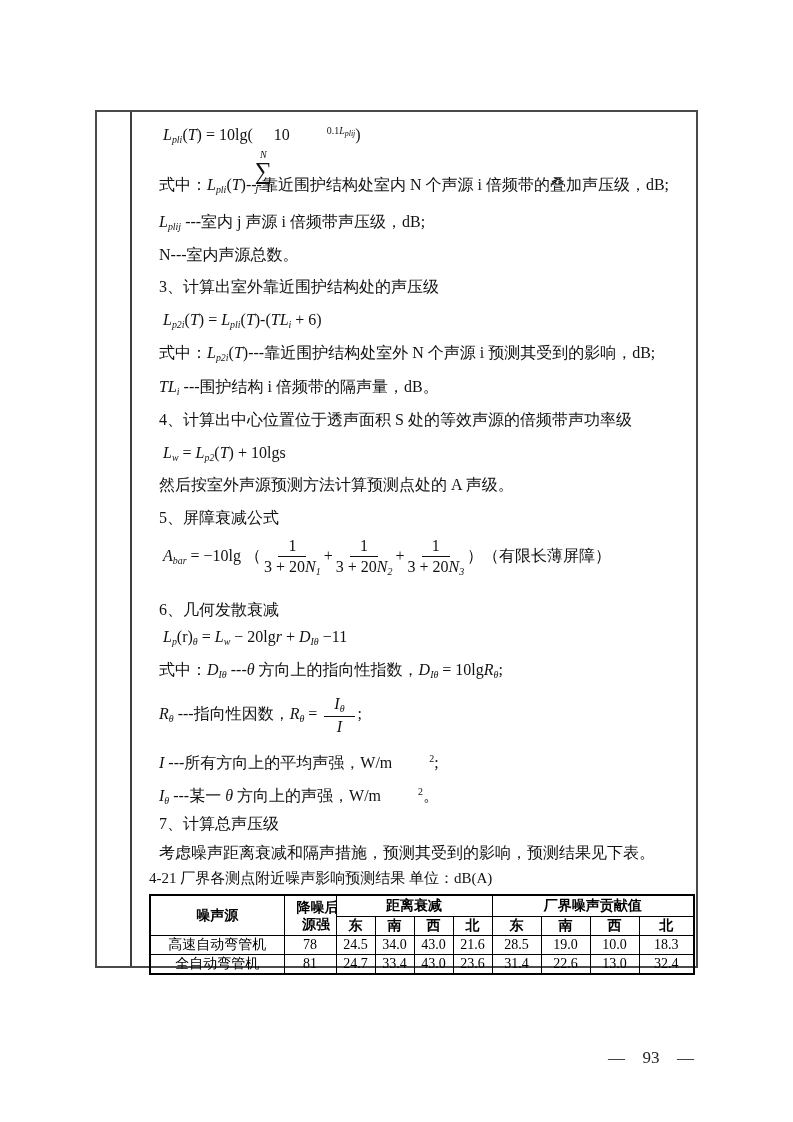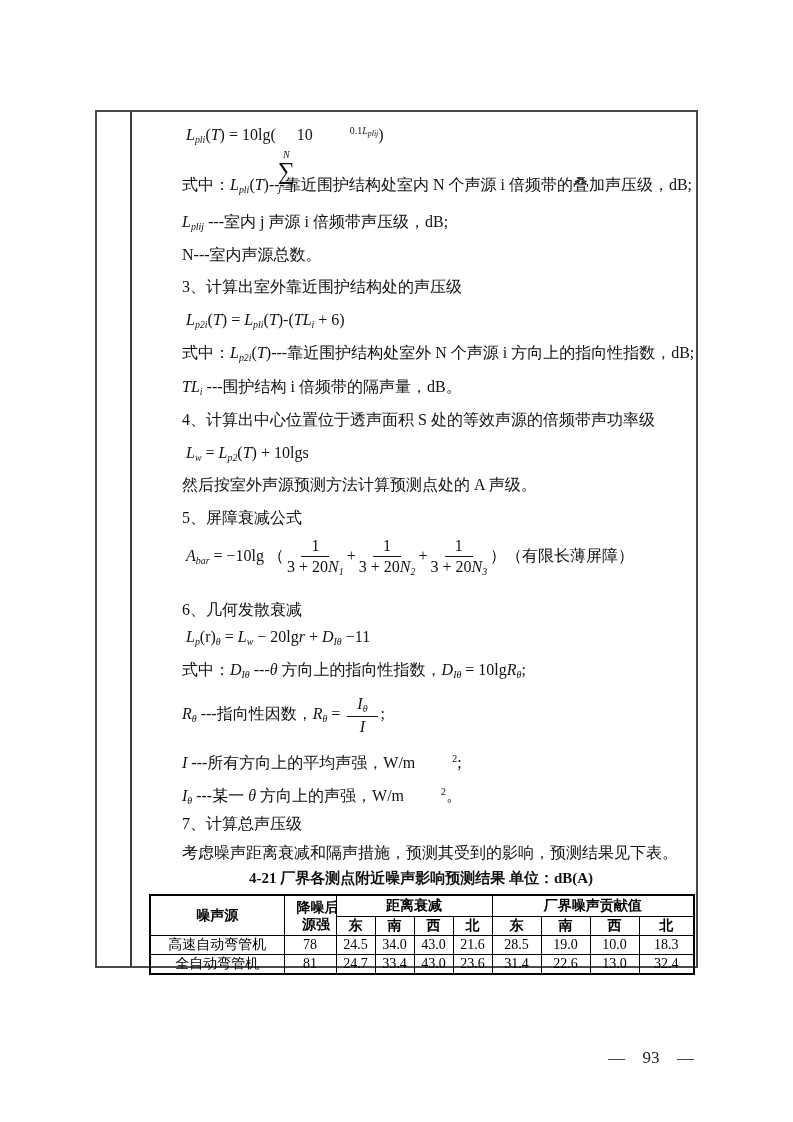--- a/index.html
+++ b/index.html
@@ -1,40 +1,40 @@
 <!DOCTYPE html>
 <html><head>
 <meta charset="utf-8">
 <style>
   html,body{margin:0;padding:0;background:#ffffff;}
   .page{position:relative;width:793px;height:1122px;background:#ffffff;overflow:hidden;
         font-family:"Liberation Serif","DejaVu Serif",serif;color:#111;}
   .frame{position:absolute;left:95px;top:110px;width:599px;height:854px;
          border:2px solid #4a4a4a;background:#ffffff;}
   .frame-divider{position:absolute;left:33px;top:0;bottom:0;width:0;border-left:2px solid #3d3d3d;}
-  .line{position:absolute;left:62px;font-size:16px;line-height:22px;white-space:nowrap;margin-left:23px;}
+  .line{position:absolute;left:62px;font-size:16px;line-height:22px;white-space:nowrap;}
   .line.formula{left:66px;}
   
   .seg-r{font-style:normal;}
   .seg-i{font-style:italic;}
   .seg-sub{font-style:italic;font-size:0.62em;vertical-align:-0.32em;}
   .seg-sup{font-size:0.62em;vertical-align:0.6em;padding-left:37px;}
   .seg-sup .seg-sub{font-size:0.8em;vertical-align:-0.25em;}
   .sum{display:inline-flex;flex-direction:column;align-items:center;line-height:1;
        vertical-align:-1.15em;margin:0 2px;}
   .sum-top{font-size:10px;font-style:italic;}
   .sum-sym{font-size:24px;line-height:0.95;}
   .sum-bot{font-size:11px;font-style:italic;}
   .frac{display:inline-flex;flex-direction:column;align-items:center;vertical-align:middle;
         margin:0 3px;line-height:1.25;text-align:center;}
   .frac-num{border-bottom:1px solid #111;padding:0 10px;}
   .frac-den{padding-top:0;}
   
-  .results-title{position:absolute;left:52px;top:757px;width:544px;text-align:center;
-                 font-weight:bold;font-size:15px;white-space:nowrap;}
+  .results-title{position:absolute;left:52px;top:757px;width:544px;
+                 font-weight:normal;font-size:15px;white-space:nowrap;}
   .results-table{position:absolute;left:52px;top:782px;width:544px;border-collapse:collapse;
                  table-layout:fixed;font-size:14px;color:#000;border:2px solid #000;}
   .results-table th,.results-table td{border:1px solid #000;text-align:center;padding:0;
                  overflow:hidden;white-space:nowrap;}
   .results-table thead th{font-weight:bold;}
   .results-table thead tr.hrow1 th{height:20px;}
   .results-table thead tr.hrow2 th{height:16px;}
   .results-table tbody tr{height:18px;}
   .two-line span{display:block;line-height:17px;padding-left:12px;}
   
@@ -51,21 +51,21 @@
     <div class="line formula" style="top:8px"><span class="seg-i">L</span><span class="seg-sub">pli</span><span class="seg-r">(</span><span class="seg-i">T</span><span class="seg-r">) = 10lg(</span><span class="sum">
           <span class="sum-top">N</span>
           <span class="sum-sym">∑</span>
           <span class="sum-bot">j=1</span>
         </span><span class="seg-r">10</span><span class="seg-sup"><span class="seg-r">0.1</span><span class="seg-i">L</span><span class="seg-sub">plij</span></span><span class="seg-r">)</span></div>
     <div class="line" style="top:62px"><span class="seg-r">式中：</span><span class="seg-i">L</span><span class="seg-sub">pli</span><span class="seg-r">(</span><span class="seg-i">T</span><span class="seg-r">)---靠近围护结构处室内 N 个声源 i 倍频带的叠加声压级，dB;</span></div>
     <div class="line" style="top:99px"><span class="seg-i">L</span><span class="seg-sub">plij</span><span class="seg-r"> ---室内 j 声源 i 倍频带声压级，dB;</span></div>
     <div class="line" style="top:132px"><span class="seg-r">N---室内声源总数。</span></div>
     <div class="line" style="top:164px"><span class="seg-r">3、计算出室外靠近围护结构处的声压级</span></div>
     <div class="line formula" style="top:197px"><span class="seg-i">L</span><span class="seg-sub">p2i</span><span class="seg-r">(</span><span class="seg-i">T</span><span class="seg-r">) = </span><span class="seg-i">L</span><span class="seg-sub">pli</span><span class="seg-r">(</span><span class="seg-i">T</span><span class="seg-r">)-(</span><span class="seg-i">TL</span><span class="seg-sub">i</span><span class="seg-r"> + 6)</span></div>
-    <div class="line" style="top:230px"><span class="seg-r">式中：</span><span class="seg-i">L</span><span class="seg-sub">p2i</span><span class="seg-r">(</span><span class="seg-i">T</span><span class="seg-r">)---靠近围护结构处室外 N 个声源 i 方向上的指向性指数，dB;</span></div>
+    <div class="line" style="top:230px"><span class="seg-r">式中：</span><span class="seg-i">L</span><span class="seg-sub">p2i</span><span class="seg-r">(</span><span class="seg-i">T</span><span class="seg-r">)---靠近围护结构处室外 N 个声源 i 预测其受到的影响，dB;</span></div>
     <div class="line" style="top:264px"><span class="seg-i">TL</span><span class="seg-sub">i</span><span class="seg-r"> ---围护结构 i 倍频带的隔声量，dB。</span></div>
     <div class="line" style="top:297px"><span class="seg-r">4、计算出中心位置位于透声面积 S 处的等效声源的倍频带声功率级</span></div>
     <div class="line formula" style="top:330px"><span class="seg-i">L</span><span class="seg-sub">w</span><span class="seg-r"> = </span><span class="seg-i">L</span><span class="seg-sub">p2</span><span class="seg-r">(</span><span class="seg-i">T</span><span class="seg-r">) + 10lg</span><span class="seg-r">s</span></div>
     <div class="line" style="top:362px"><span class="seg-r">然后按室外声源预测方法计算预测点处的 A 声级。</span></div>
     <div class="line" style="top:395px"><span class="seg-r">5、屏障衰减公式</span></div>
     <div class="line formula" style="top:424px"><span class="seg-i">A</span><span class="seg-sub">bar</span><span class="seg-r"> = −10lg （</span><span class="frac">
           <span class="frac-num"><span class="seg-r">1</span></span>
           <span class="frac-den"><span class="seg-r">3 + 20</span><span class="seg-i">N</span><span class="seg-sub">1</span></span>
         </span><span class="seg-r">+</span><span class="frac">
           <span class="frac-num"><span class="seg-r">1</span></span>

